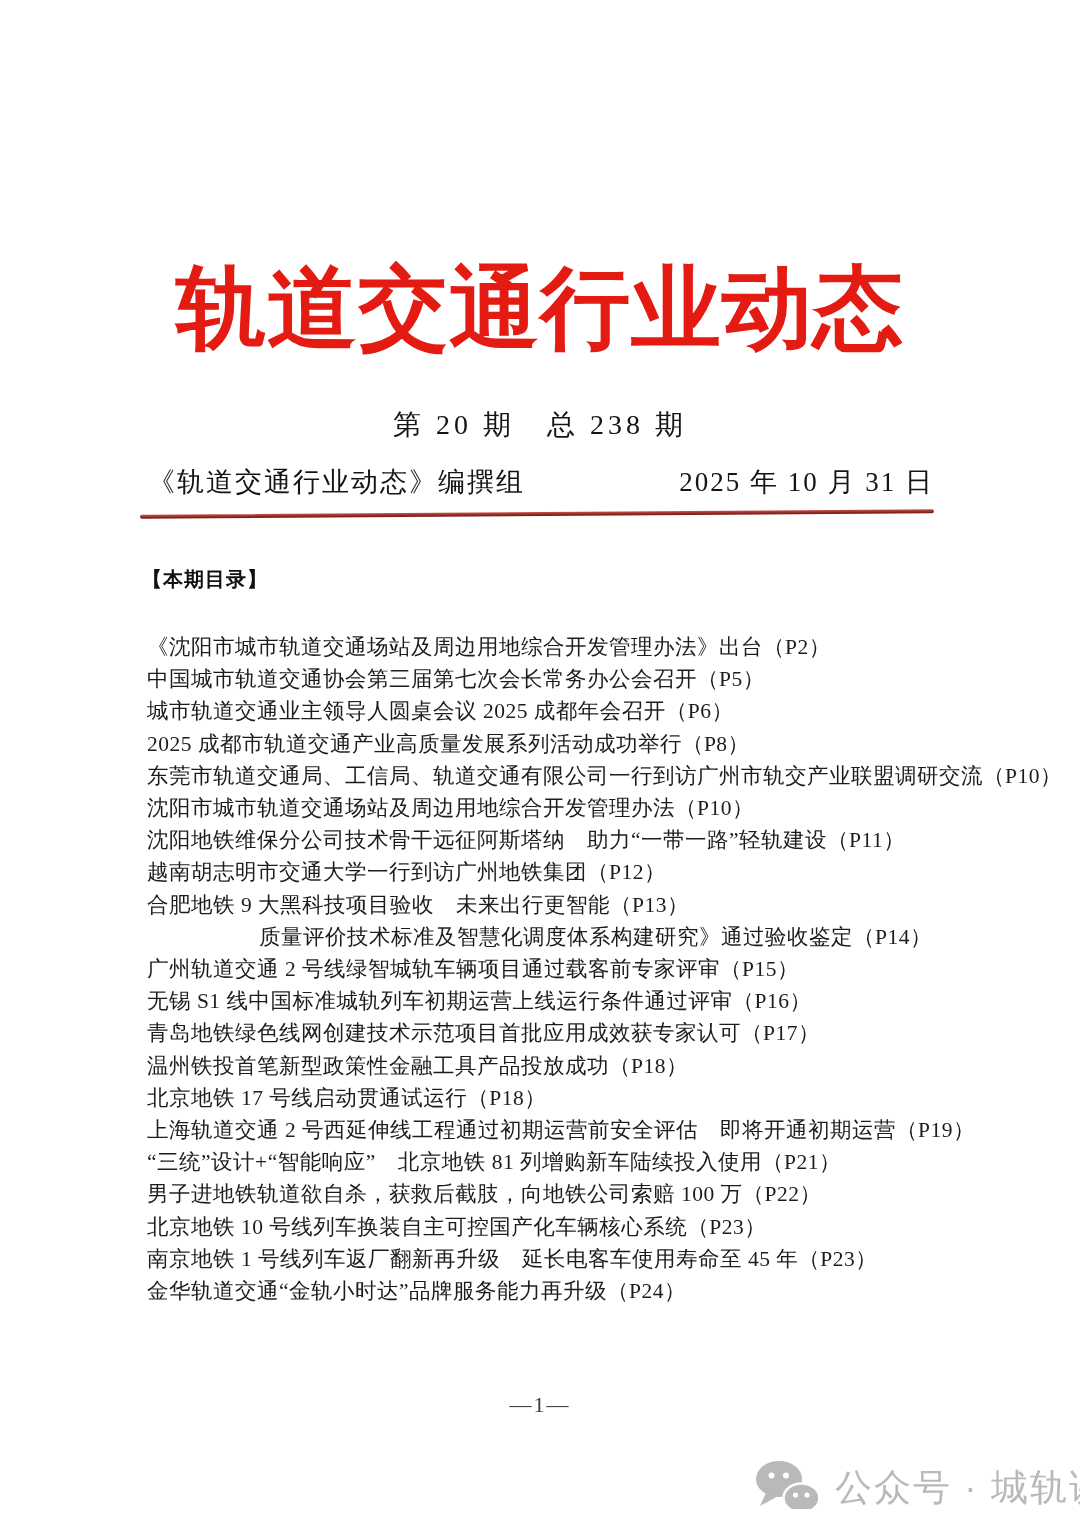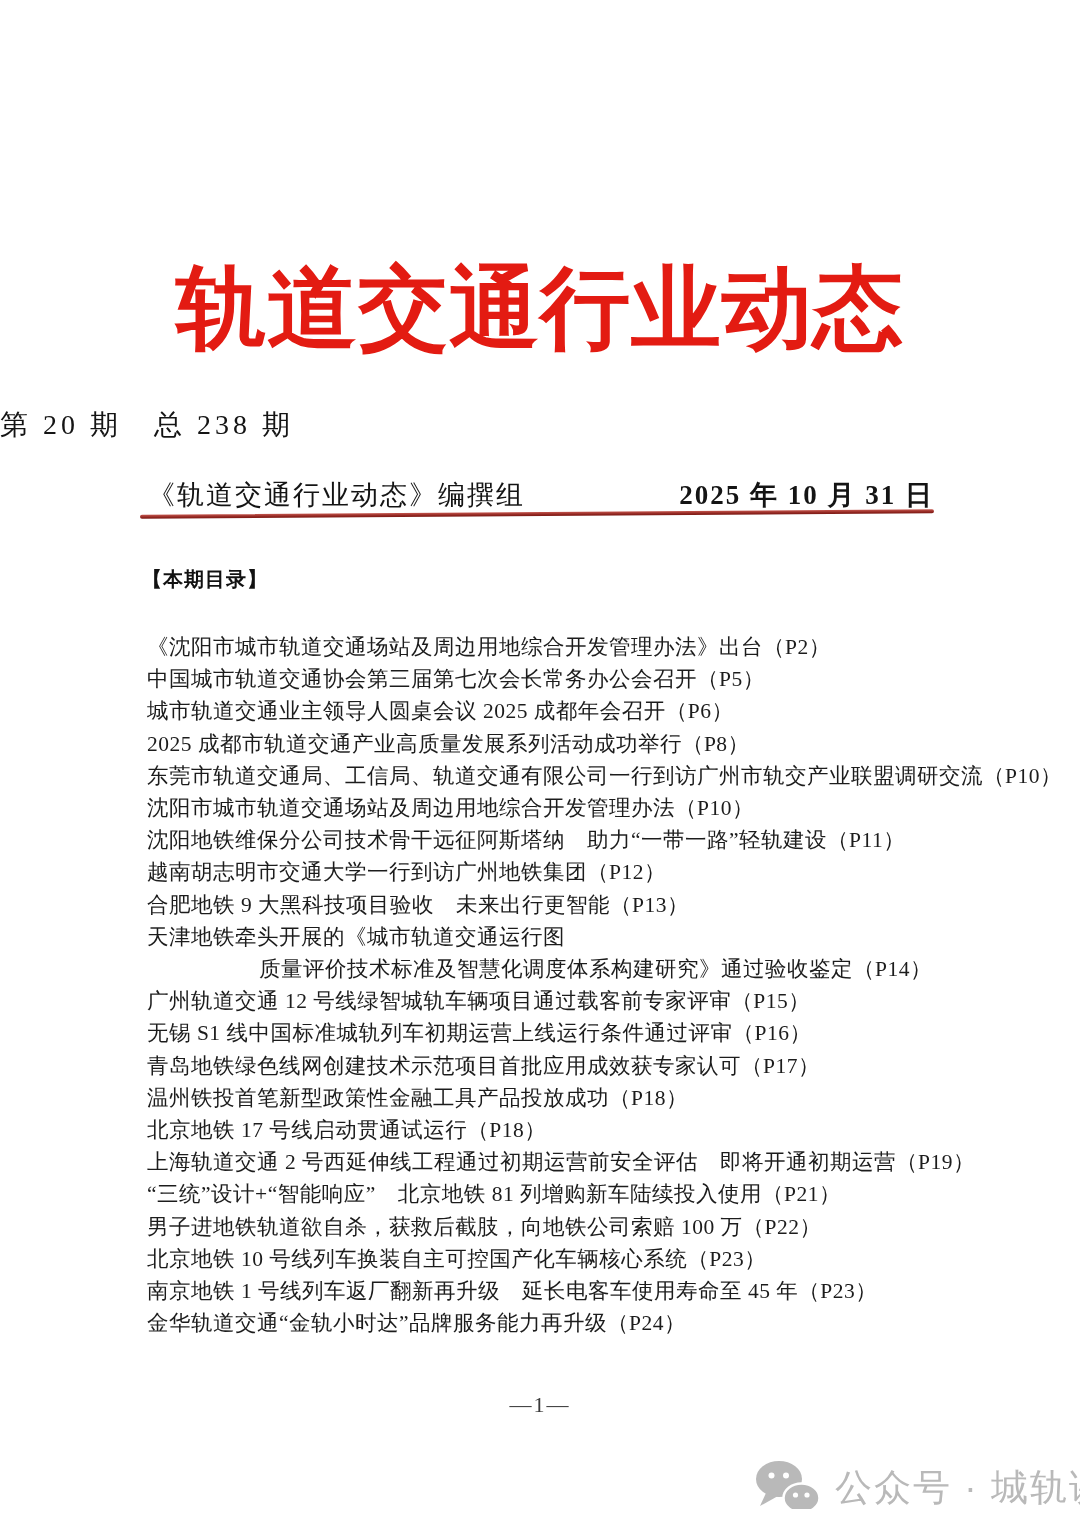--- a/index.html
+++ b/index.html
@@ -13,29 +13,29 @@
   }
   .title {
     position:absolute; top:262px; left:0; right:0;
     margin:0; text-align:center;
     font-size:90px; line-height:1.05; font-weight:bold;
     color:#e31b12; letter-spacing:1px;
     font-family:"Liberation Serif","DejaVu Serif",serif;
   }
   .issue {
     position:absolute; top:406px; left:0; right:0;
-    text-align:left; font-size:28px; letter-spacing:4px; color:#141414;
+    text-align:center; font-size:28px; letter-spacing:4px; color:#141414;
   }
   .pubrow {
     position:absolute; top:464px; left:148px; width:786px;
     display:flex; justify-content:space-between; align-items:baseline;
-    font-size:27px; color:#141414;margin-top:13px;
+    font-size:27px; color:#141414;
   }
   .publisher { letter-spacing:2px; }
-  .date { letter-spacing:2px;font-weight:bold; }
+  .date { letter-spacing:2px; }
   .rule {
     position:absolute; top:512px; left:140px; width:794px; height:4px;
     background:linear-gradient(to bottom,#c4564e 0%,#8e231d 70%,#7c1d18 100%);
     border-radius:2px;
     transform:rotate(-0.4deg);
   }
   .toc-heading {
     position:absolute; top:566px; left:142px;
     font-size:20px; font-weight:bold; letter-spacing:1px; color:#111;
     font-family:"Liberation Sans","DejaVu Sans",sans-serif;
@@ -82,23 +82,22 @@
   <div class="toc">
     <div class="toc-item">《沈阳市城市轨道交通场站及周边用地综合开发管理办法》出台（P2）</div>
     <div class="toc-item">中国城市轨道交通协会第三届第七次会长常务办公会召开（P5）</div>
     <div class="toc-item">城市轨道交通业主领导人圆桌会议 2025 成都年会召开（P6）</div>
     <div class="toc-item">2025 成都市轨道交通产业高质量发展系列活动成功举行（P8）</div>
     <div class="toc-item">东莞市轨道交通局、工信局、轨道交通有限公司一行到访广州市轨交产业联盟调研交流（P10）</div>
     <div class="toc-item">沈阳市城市轨道交通场站及周边用地综合开发管理办法（P10）</div>
     <div class="toc-item">沈阳地铁维保分公司技术骨干远征阿斯塔纳　助力“一带一路”轻轨建设（P11）</div>
     <div class="toc-item">越南胡志明市交通大学一行到访广州地铁集团（P12）</div>
     <div class="toc-item">合肥地铁 9 大黑科技项目验收　未来出行更智能（P13）</div>
-    <div class="toc-item">天津地铁牵头开展的《城市轨道交通运行图</div>
     <div class="toc-item indent">质量评价技术标准及智慧化调度体系构建研究》通过验收鉴定（P14）</div>
-    <div class="toc-item">广州轨道交通 12 号线绿智城轨车辆项目通过载客前专家评审（P15）</div>
+    <div class="toc-item">广州轨道交通 2 号线绿智城轨车辆项目通过载客前专家评审（P15）</div>
     <div class="toc-item">无锡 S1 线中国标准城轨列车初期运营上线运行条件通过评审（P16）</div>
     <div class="toc-item">青岛地铁绿色线网创建技术示范项目首批应用成效获专家认可（P17）</div>
     <div class="toc-item">温州铁投首笔新型政策性金融工具产品投放成功（P18）</div>
     <div class="toc-item">北京地铁 17 号线启动贯通试运行（P18）</div>
     <div class="toc-item">上海轨道交通 2 号西延伸线工程通过初期运营前安全评估　即将开通初期运营（P19）</div>
     <div class="toc-item">“三统”设计+“智能响应”　北京地铁 81 列增购新车陆续投入使用（P21）</div>
     <div class="toc-item">男子进地铁轨道欲自杀，获救后截肢，向地铁公司索赔 100 万（P22）</div>
     <div class="toc-item">北京地铁 10 号线列车换装自主可控国产化车辆核心系统（P23）</div>
     <div class="toc-item">南京地铁 1 号线列车返厂翻新再升级　延长电客车使用寿命至 45 年（P23）</div>
     <div class="toc-item">金华轨道交通“金轨小时达”品牌服务能力再升级（P24）</div>

